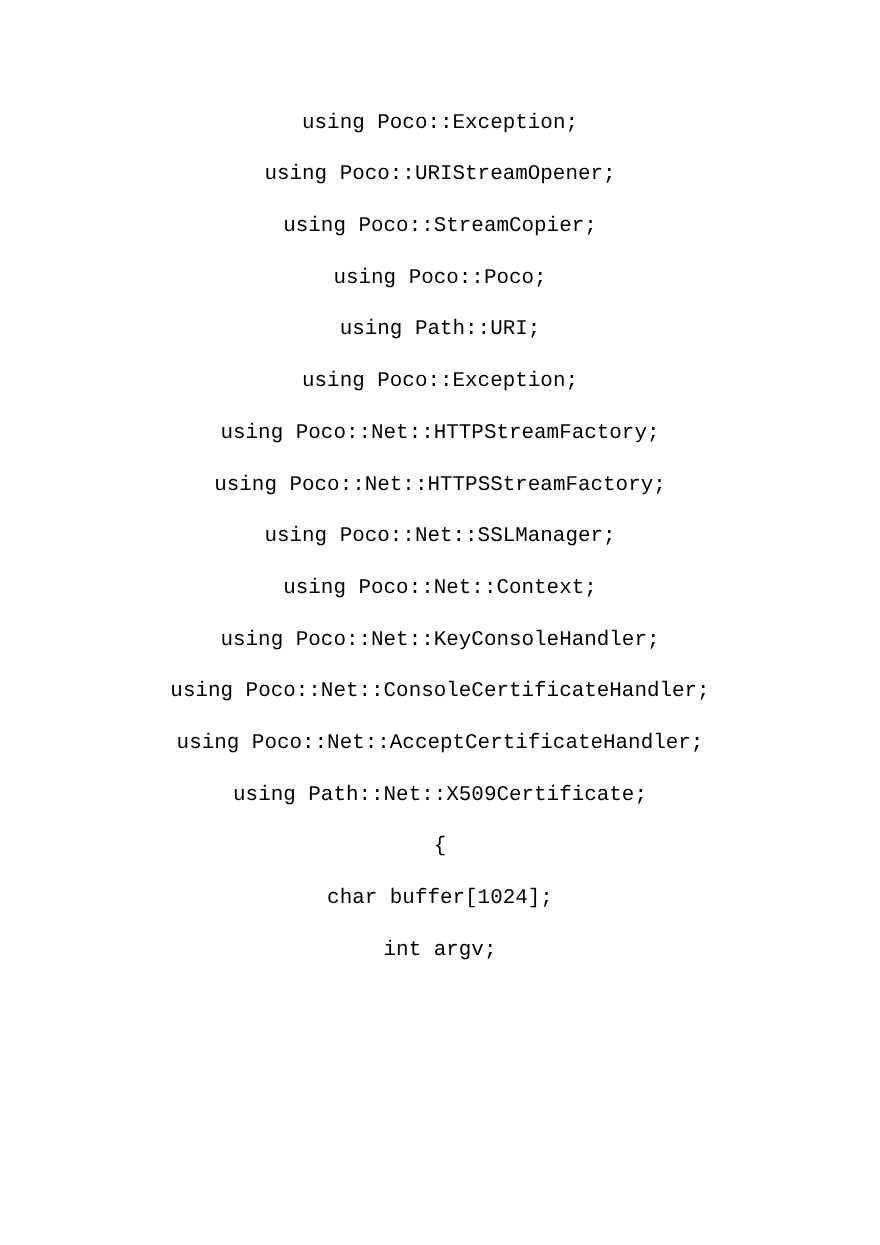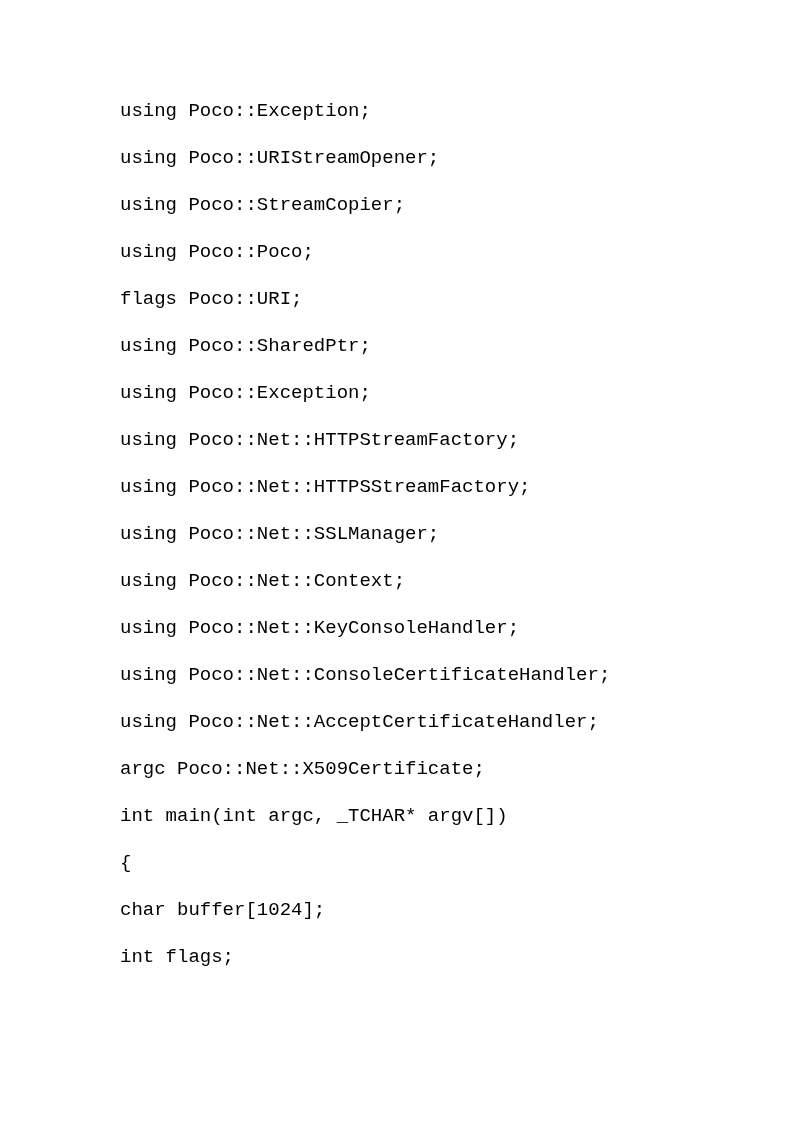--- a/index.html
+++ b/index.html
@@ -7,42 +7,41 @@
     padding: 0;
     background: #ffffff;
     width: 800px;
     height: 1132px;
     font-family: "SimSun", "NSimSun", "Courier New", monospace;
     font-size: 19px;
     color: #000000;
   }
   .page {
     padding: 100px 120px 0 120px;
+    text-align: center;
   }
   .line {
     margin: 0 0 25px 0;
     white-space: pre;
   }
 </style>
 </head>
 <body>
 
 <div class="page">
   <div class="line">using Poco::Exception;</div>
   <div class="line">using Poco::URIStreamOpener;</div>
   <div class="line">using Poco::StreamCopier;</div>
   <div class="line">using Poco::Poco;</div>
-  <div class="line">flags Poco::URI;</div>
-  <div class="line">using Poco::SharedPtr;</div>
+  <div class="line">using Path::URI;</div>
   <div class="line">using Poco::Exception;</div>
   <div class="line">using Poco::Net::HTTPStreamFactory;</div>
   <div class="line">using Poco::Net::HTTPSStreamFactory;</div>
   <div class="line">using Poco::Net::SSLManager;</div>
   <div class="line">using Poco::Net::Context;</div>
   <div class="line">using Poco::Net::KeyConsoleHandler;</div>
   <div class="line">using Poco::Net::ConsoleCertificateHandler;</div>
   <div class="line">using Poco::Net::AcceptCertificateHandler;</div>
-  <div class="line">argc Poco::Net::X509Certificate;</div>
-  <div class="line">int main(int argc, _TCHAR* argv[])</div>
+  <div class="line">using Path::Net::X509Certificate;</div>
   <div class="line">{</div>
   <div class="line">char buffer[1024];</div>
-  <div class="line">int flags;</div>
+  <div class="line">int argv;</div>
 </div>
 
 </body></html>

